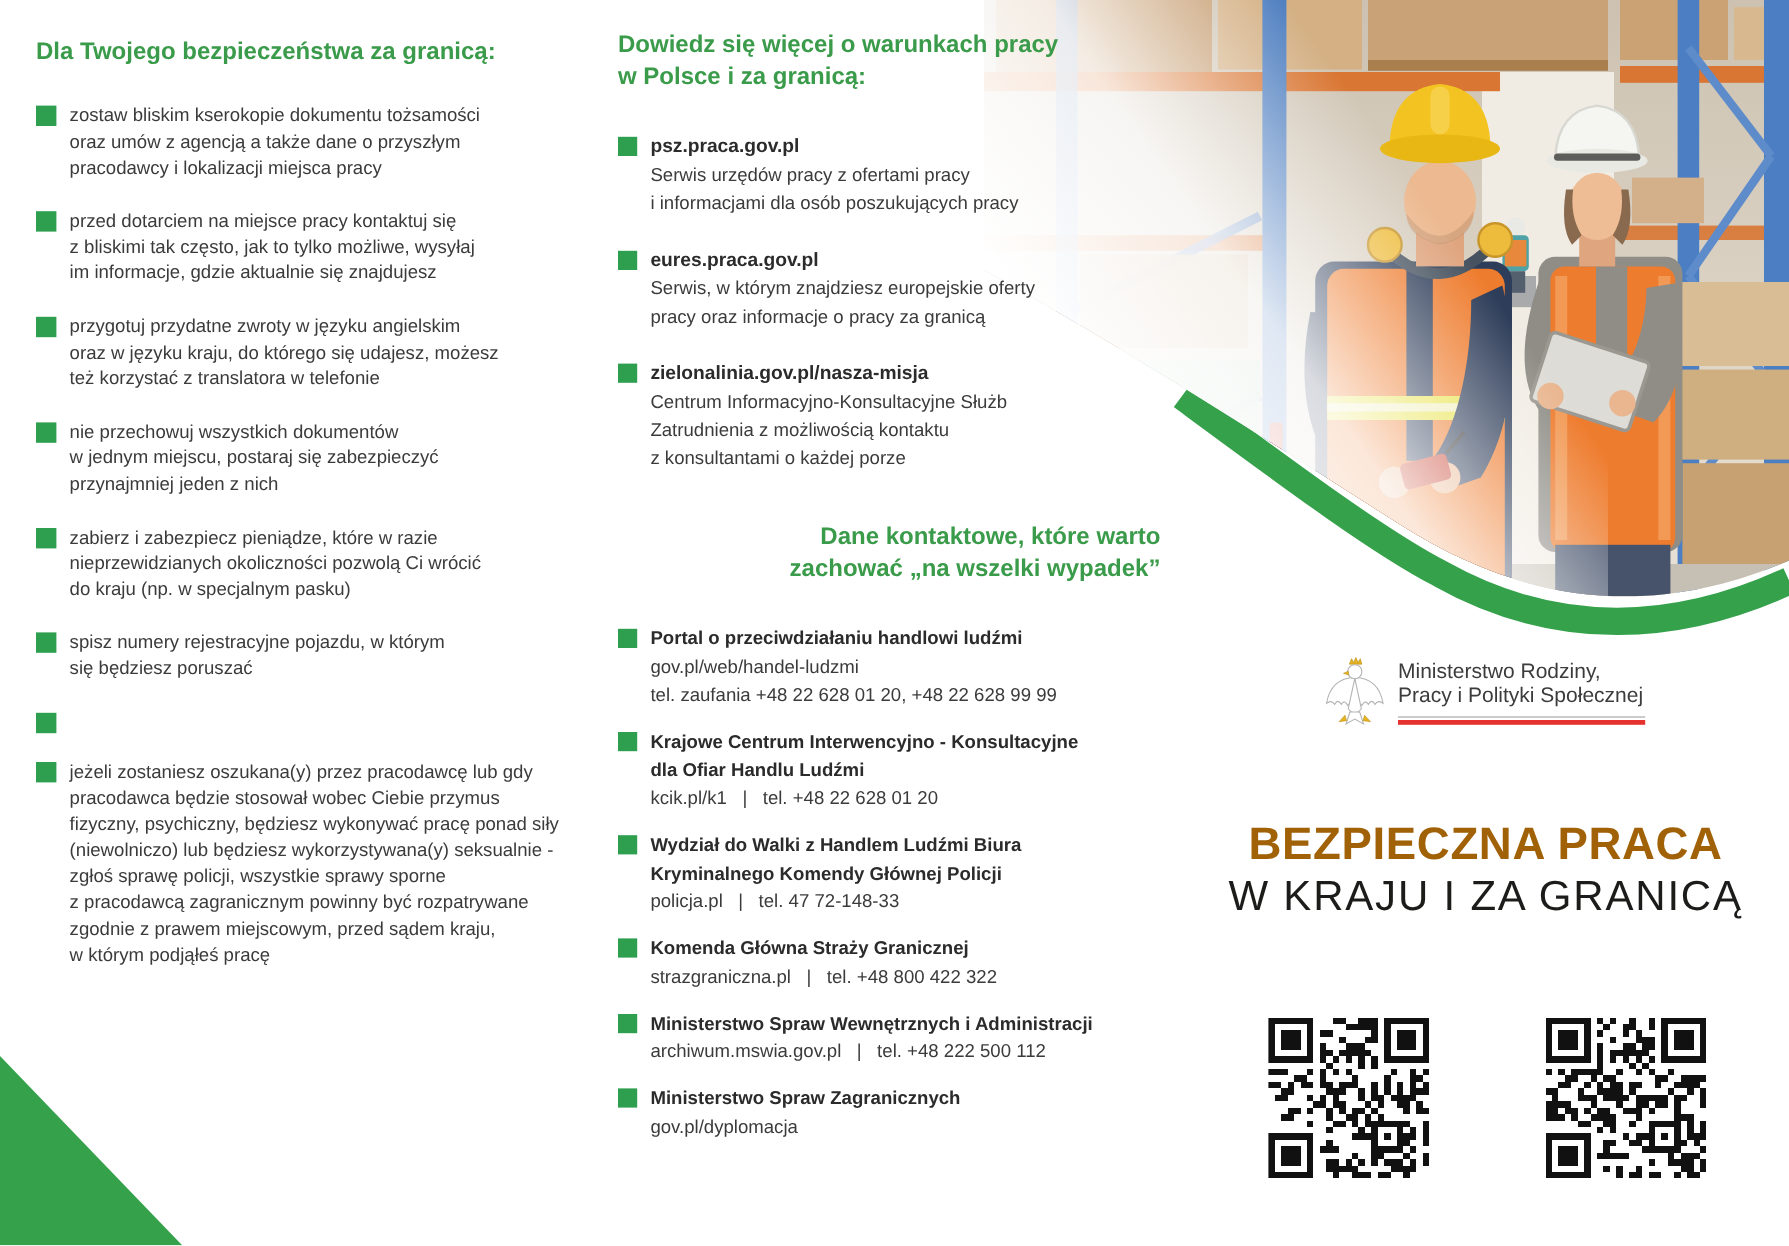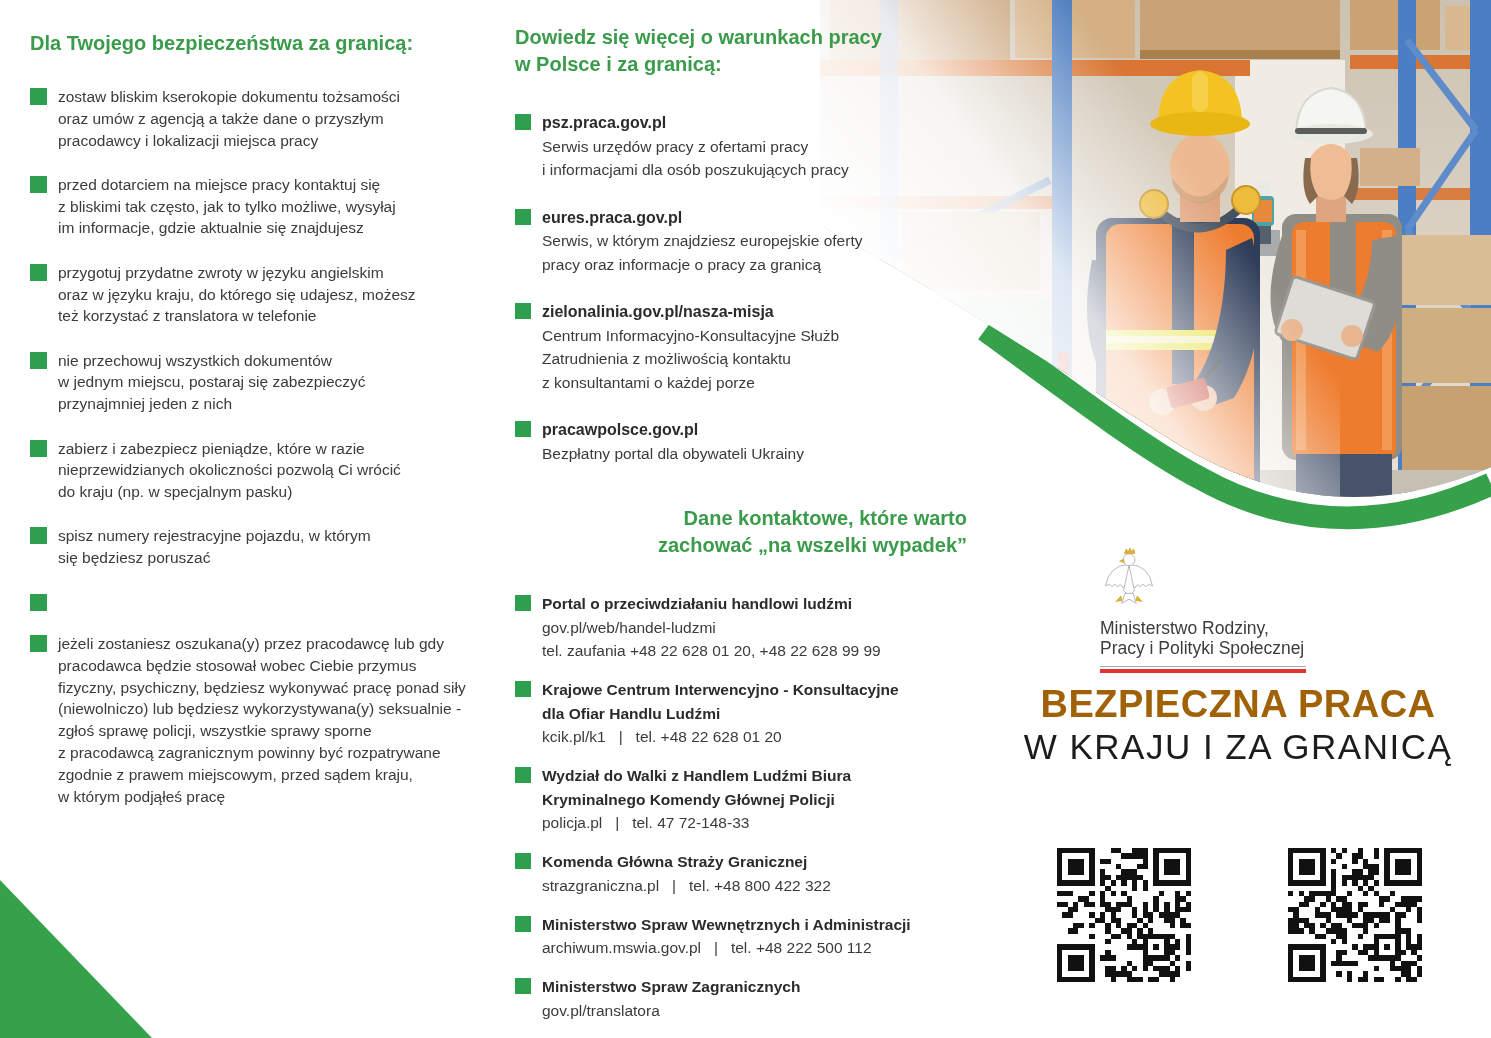--- a/index.html
+++ b/index.html
@@ -26,21 +26,21 @@
   .contacts-head{margin-top:40px;margin-bottom:26px;text-align:right;}
   .contact-entry{display:flex;align-items:flex-start;margin-bottom:15.5px;}
   .contact-entry .bullet{width:16px;height:16px;flex:0 0 16px;margin-top:3px;}
   .contact-title{font-size:15.5px;font-weight:700;color:#2b2b2b;line-height:23.5px;white-space:pre-line;}
   .contact-info{font-size:15.5px;color:#3b3b3b;line-height:23.5px;white-space:pre-wrap;}
 
   
   .decor{position:absolute;left:0;top:0;width:1491px;height:1038px;pointer-events:none;}
 
   
-  .ministry{position:absolute;left:1100px;top:541px;display:flex;align-items:flex-start;flex-direction:column;}
+  .ministry{position:absolute;left:1100px;top:541px;display:flex;align-items:flex-start;}
   .ministry-eagle{width:58px;height:66px;margin-right:7px;margin-top:3px;}
   .ministry-textwrap{padding-top:8px;}
   .ministry-line{font-size:17.5px;line-height:20px;color:#3c3c3c;}
   .ministry-rule{border-top:1px solid #a9a9a9;margin-top:8px;width:206px;}
   .ministry-redbar{height:4px;background:#e5322e;width:206px;margin-top:2px;}
 
   .big-title{position:absolute;left:1008px;top:682px;width:460px;text-align:center;}
   .big-title-line1{font-size:38px;font-weight:700;color:#a16207;letter-spacing:.5px;line-height:44px;}
   .big-title-line2{font-size:35px;font-weight:400;color:#1c1c1a;letter-spacing:1.5px;line-height:42px;}
 
@@ -248,27 +248,20 @@
     </div>
     <div class="link-entry">
       <span class="bullet"></span>
       <div>
         <div class="entry-title">zielonalinia.gov.pl/nasza-misja</div>
         <div class="entry-desc">Centrum Informacyjno-Konsultacyjne Służb
 Zatrudnienia z możliwością kontaktu
 z konsultantami o każdej porze</div>
       </div>
     </div>
-    <div class="link-entry">
-      <span class="bullet"></span>
-      <div>
-        <div class="entry-title">pracawpolsce.gov.pl</div>
-        <div class="entry-desc">Bezpłatny portal dla obywateli Ukrainy</div>
-      </div>
-    </div>
 
     <h1 class="green-head contacts-head">Dane kontaktowe, które warto
 zachować „na wszelki wypadek”</h1>
 
     <div class="contact-entry">
       <span class="bullet"></span>
       <div>
         <div class="contact-title">Portal o przeciwdziałaniu handlowi ludźmi</div>
         <div class="contact-info">gov.pl/web/handel-ludzmi
 tel. zaufania +48 22 628 01 20, +48 22 628 99 99</div>
@@ -301,21 +294,21 @@
       <span class="bullet"></span>
       <div>
         <div class="contact-title">Ministerstwo Spraw Wewnętrznych i Administracji</div>
         <div class="contact-info">archiwum.mswia.gov.pl   |   tel. +48 222 500 112</div>
       </div>
     </div>
     <div class="contact-entry">
       <span class="bullet"></span>
       <div>
         <div class="contact-title">Ministerstwo Spraw Zagranicznych</div>
-        <div class="contact-info">gov.pl/translatora</div>
+        <div class="contact-info">gov.pl/dyplomacja</div>
       </div>
     </div>
   </div>
 
   <div class="ministry">
     <svg class="ministry-eagle" viewBox="0 0 64 70">
       <path d="M27,9 L29,4 L31,7.5 L33,3 L35,7.5 L37,4 L38.5,9 Z" fill="#e6b422" stroke="#b98c14" stroke-width="0.6"></path>
       <path d="M32,21 Q10,22 6,45 Q10.5,41.5 13.5,46 Q16.5,40.5 19.5,46 Q22.5,41 25.5,47 Q28.5,42.5 31,49 Z" fill="#ffffff" stroke="#b3b3b3" stroke-width="1"></path>
       <path d="M32,21 Q54,22 58,45 Q53.5,41.5 50.5,46 Q47.5,40.5 44.5,46 Q41.5,41 38.5,47 Q35.5,42.5 33,49 Z" fill="#ffffff" stroke="#b3b3b3" stroke-width="1"></path>
       <circle cx="32" cy="16" r="6.5" fill="#ffffff" stroke="#b3b3b3" stroke-width="1"></circle>

